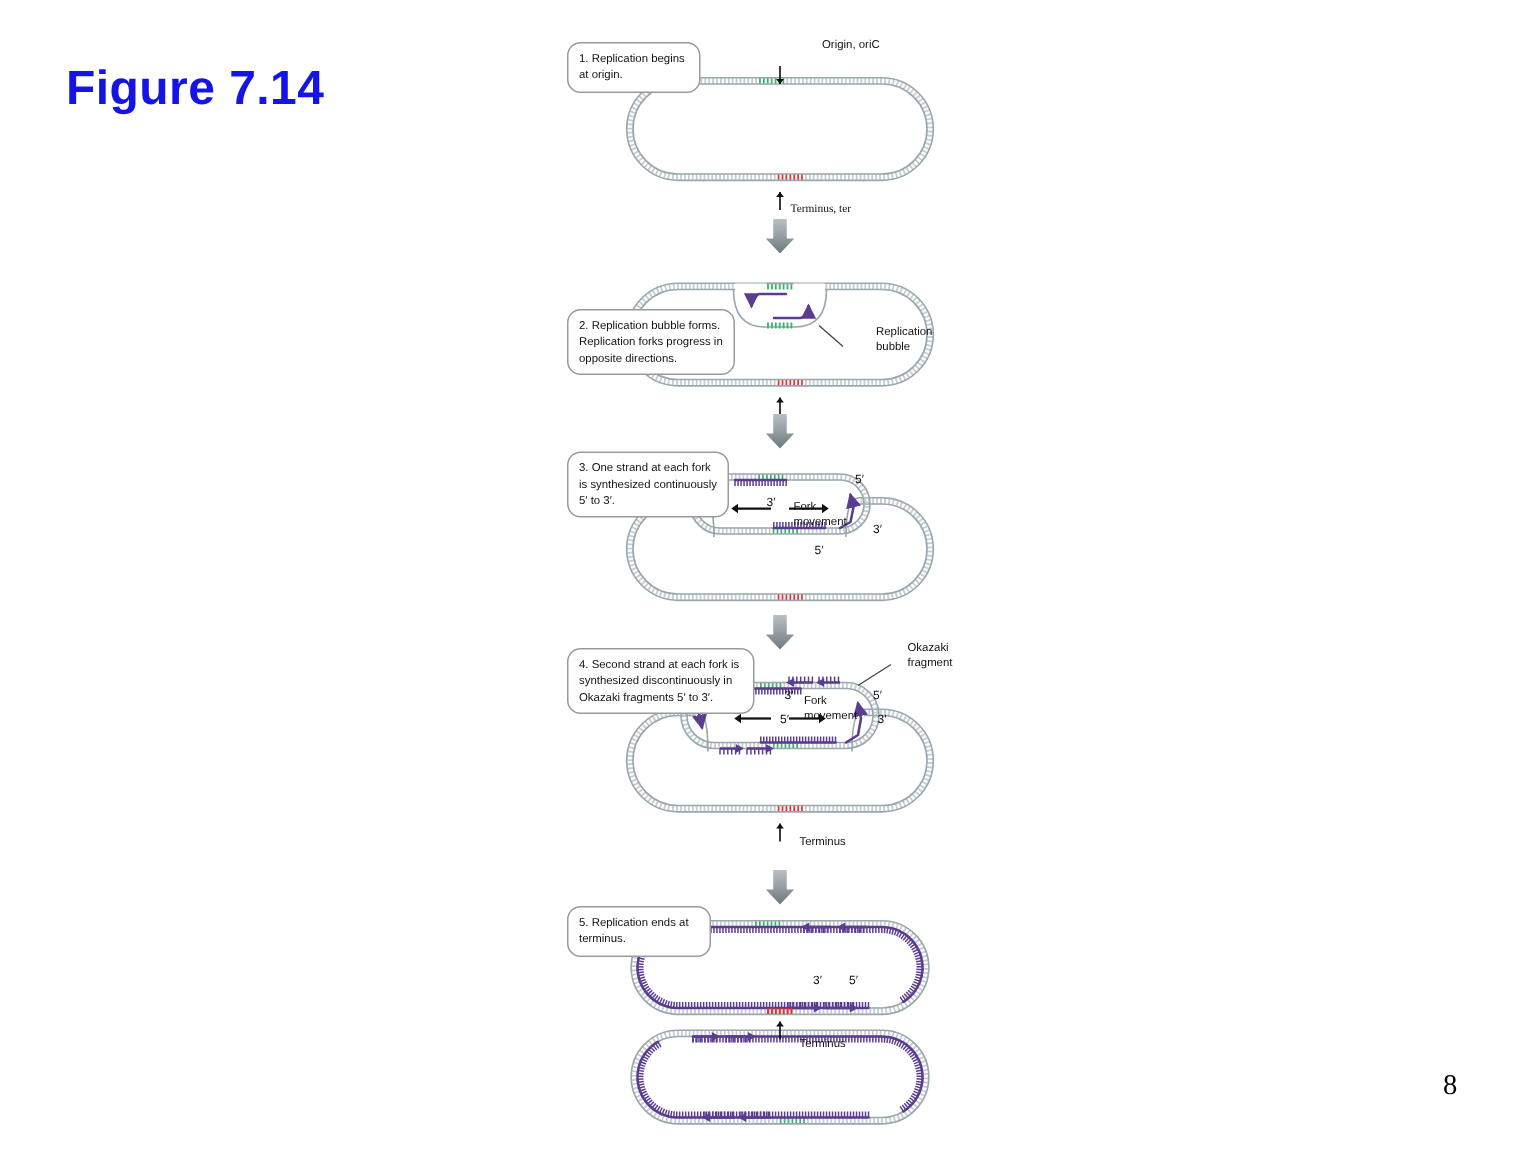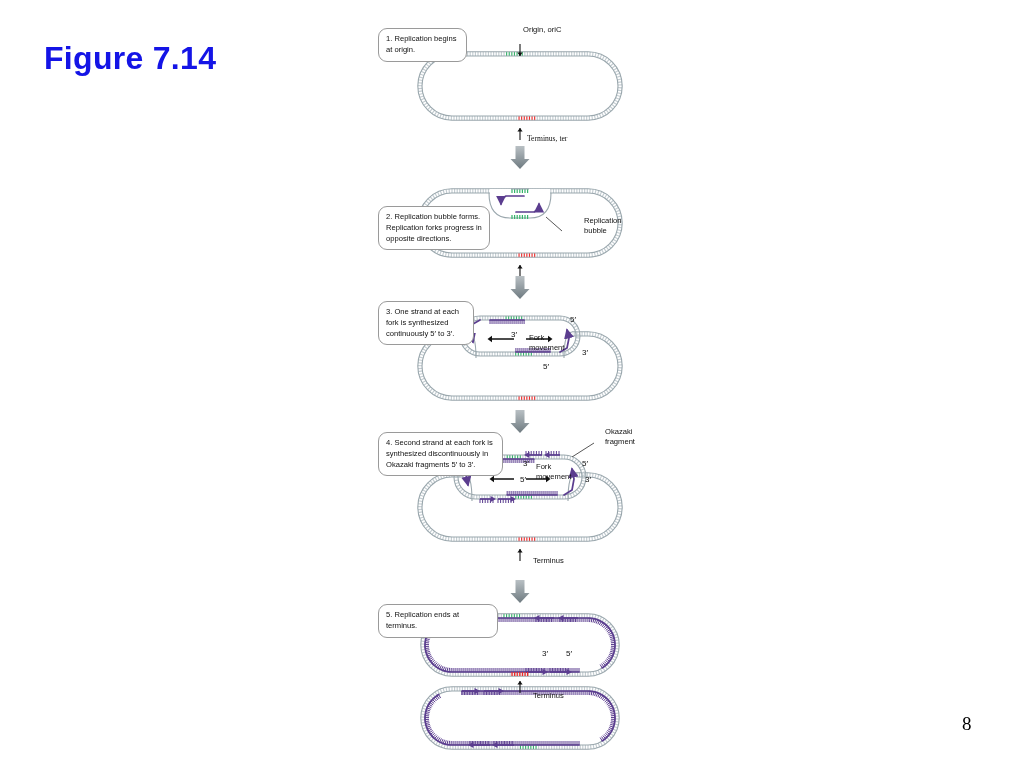--- a/index.html
+++ b/index.html
@@ -2015,33 +2015,33 @@
     </svg>
 
     <div class="callout" style="left:8px;top:10px;width:89px;">
       <span>1. Replication begins at origin.</span>
     </div>
 
     <div class="callout" style="left:8px;top:160px;width:112px;margin-top:28px;">
       <span>2. Replication bubble forms. Replication forks progress in opposite directions.</span>
     </div>
 
-    <div class="callout" style="left:8px;top:283px;width:96px;">
+    <div class="callout" style="left:8px;top:283px;width:108px;">
       <span>3. One strand at each fork is synthesized continuously 5′ to 3′.</span>
     </div>
 
     <div class="callout" style="left:8px;top:414px;width:125px;">
       <span>4. Second strand at each fork is synthesized discontinuously in Okazaki fragments 5′ to 3′.</span>
     </div>
 
-    <div class="callout" style="left:8px;top:586px;width:120px;">
+    <div class="callout" style="left:8px;top:586px;width:96px;">
       <span>5. Replication ends at terminus.</span>
     </div>
 
-    <div class="lbl" style="left:153px;top:7px;">
+    <div class="lbl" style="left:178px;top:7px;">
       <span>Origin,</span>
       <span class="it">oriC</span>
     </div>
     <div class="lbl" style="left:157px;top:116px;font-family:Liberation Serif, serif;">
       <span>Terminus,</span>
       <span class="it">ter</span>
     </div>
 
     <div class="lbl" style="left:214px;top:198px;">
       <div>Replication</div>

